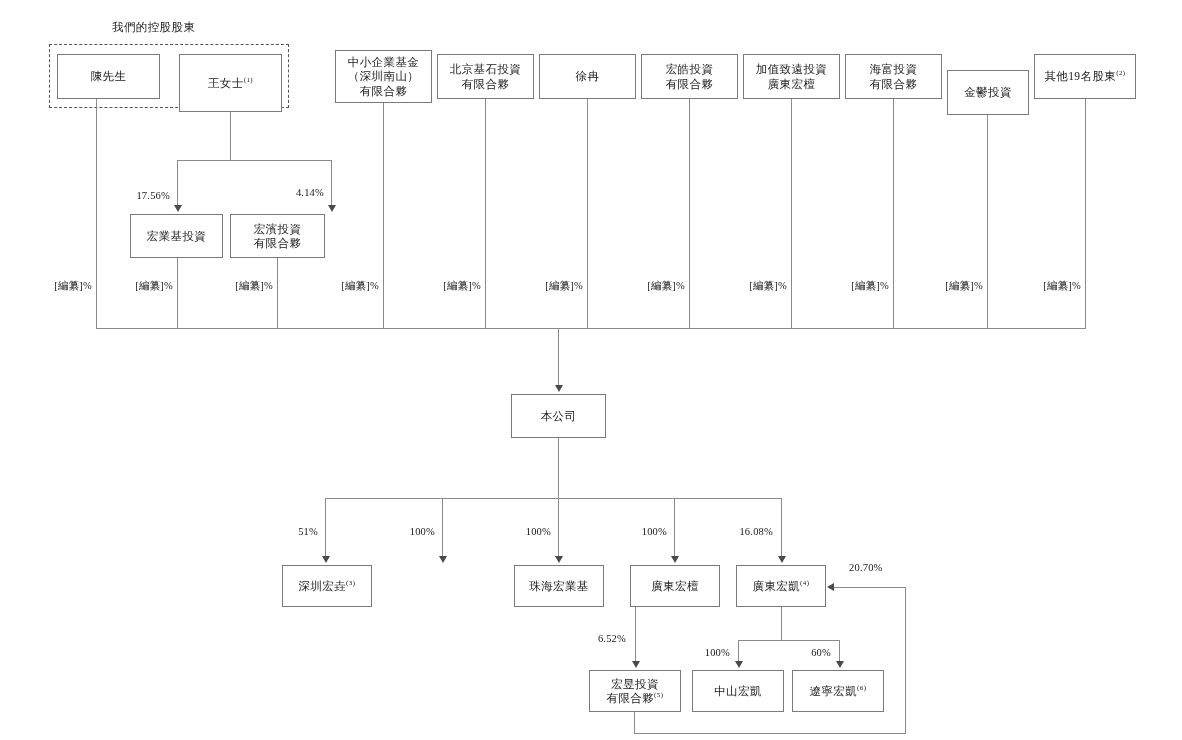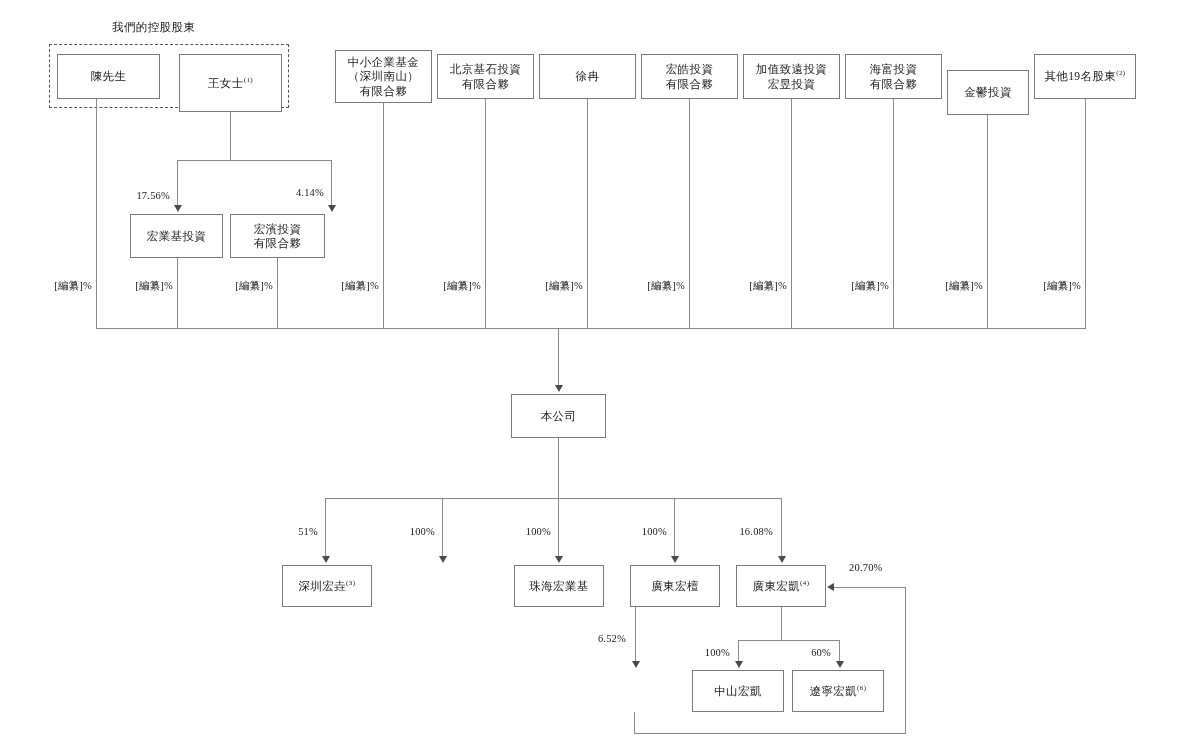--- a/index.html
+++ b/index.html
@@ -132,21 +132,21 @@
     <span class="label"><span>徐冉</span><sup></sup></span>
   </div>
 
   <div class="node" style="left:641px; top:54px; width:97px; height:45px;">
     <span class="label"><span>宏皓投資
 有限合夥</span><sup></sup></span>
   </div>
 
   <div class="node" style="left:743px; top:54px; width:97px; height:45px;">
     <span class="label"><span>加值致遠投資
-宏昱投資</span><sup></sup></span>
+廣東宏檀</span><sup></sup></span>
   </div>
 
   <div class="node" style="left:845px; top:54px; width:97px; height:45px;">
     <span class="label"><span>海富投資
 有限合夥</span><sup></sup></span>
   </div>
 
   <div class="node" style="left:947px; top:70px; width:82px; height:45px;">
     <span class="label"><span>金鬱投資</span><sup></sup></span>
   </div>
@@ -178,20 +178,24 @@
   </div>
 
   <div class="node" style="left:630px; top:565px; width:90px; height:42px;">
     <span class="label"><span>廣東宏檀</span><sup></sup></span>
   </div>
 
   <div class="node" style="left:736px; top:565px; width:90px; height:42px;">
     <span class="label"><span>廣東宏凱</span><sup>(4)</sup></span>
   </div>
 
+  <div class="node" style="left:589px; top:670px; width:92px; height:42px;">
+    <span class="label"><span>宏昱投資
+有限合夥</span><sup>(5)</sup></span>
+  </div>
 
   <div class="node" style="left:692px; top:670px; width:92px; height:42px;">
     <span class="label"><span>中山宏凱</span><sup></sup></span>
   </div>
 
   <div class="node" style="left:792px; top:670px; width:92px; height:42px;">
     <span class="label"><span>遼寧宏凱</span><sup>(6)</sup></span>
   </div>
 
   <div class="vline" style="left:230px; top:99px; height:61px;"></div>

